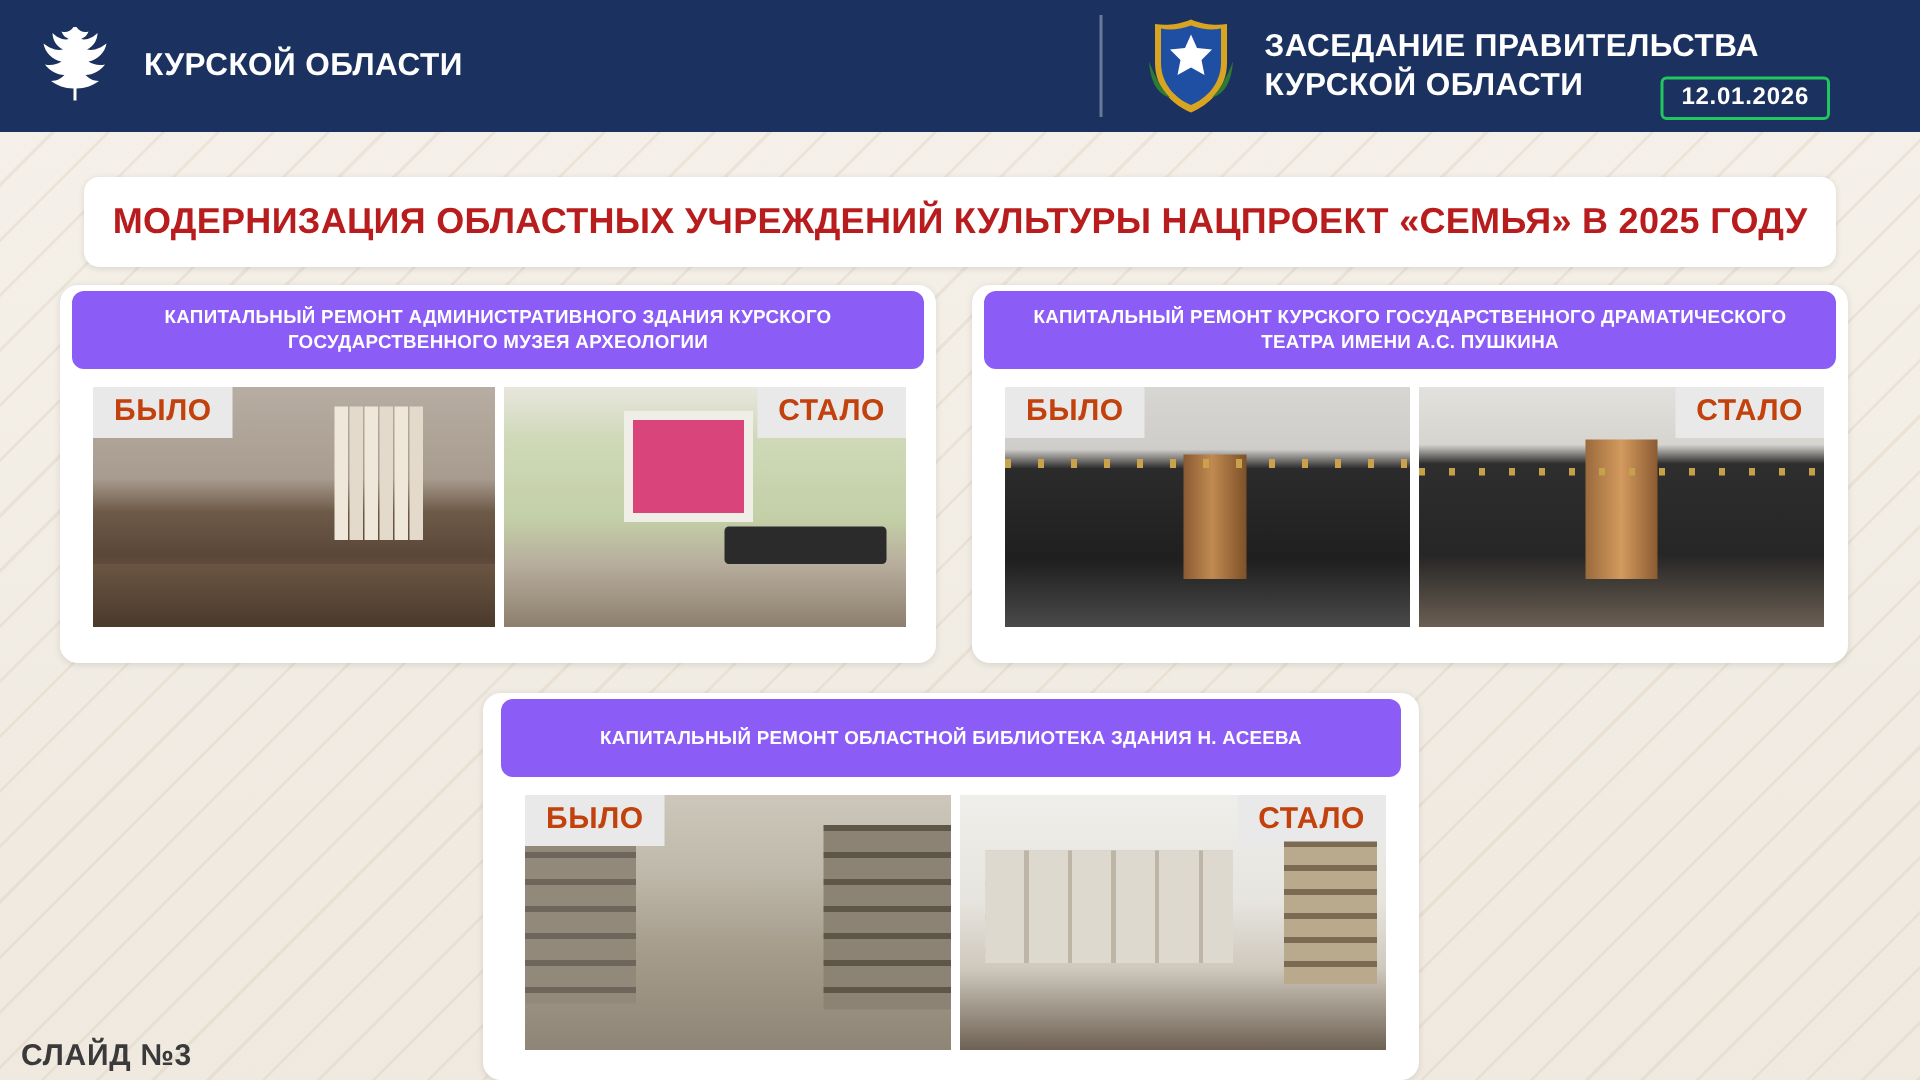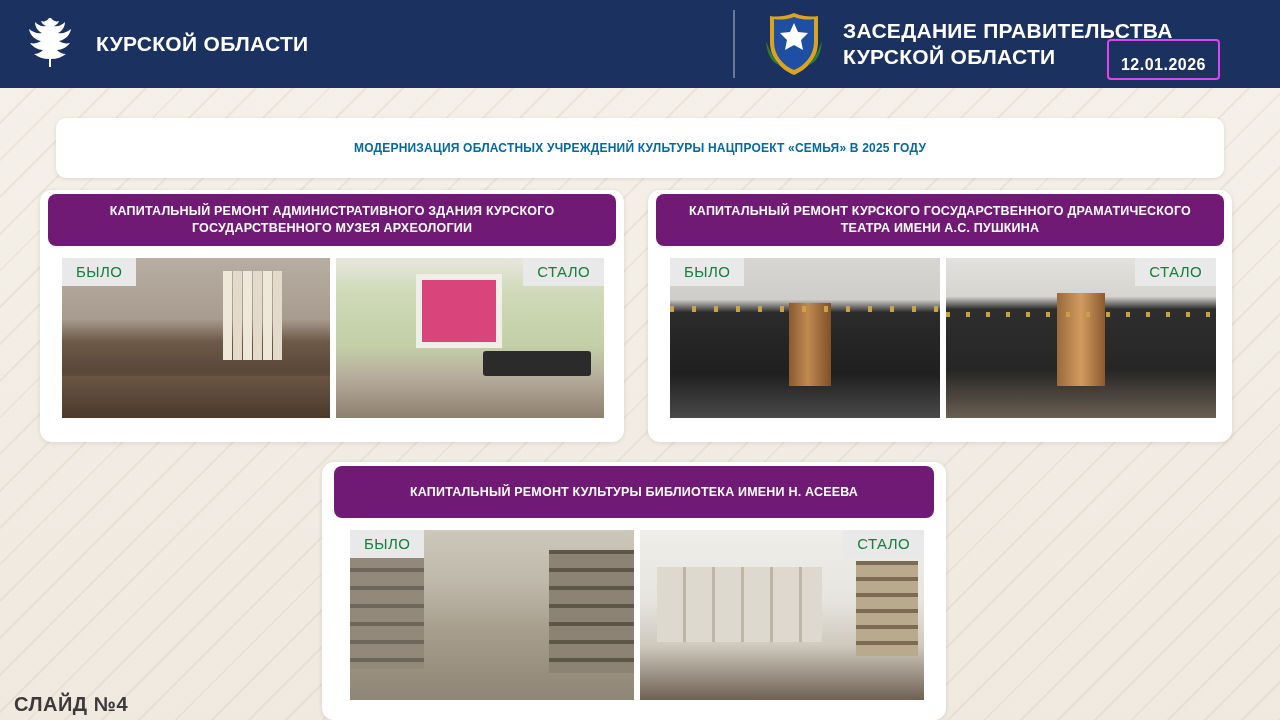--- a/index.html
+++ b/index.html
@@ -64,74 +64,74 @@
   .gov-title {
     color: #ffffff;
     font-size: 21px;
     font-weight: bold;
     line-height: 1.22;
     letter-spacing: 0.3px;
   }
   .date-badge {
     position: absolute;
     right: 60px; bottom: 8px;
-    border: 2px solid #d946ef;
+    border: 2px solid #22c55e;
     border-radius: 4px;
     color: #ffffff;
     font-size: 16px;
     font-weight: bold;
-    padding: 15px 12px 4px;
+    padding: 3px 12px 4px;
     letter-spacing: 0.5px;
   }
 
   
   .title-card {
     position: absolute;
     left: 56px; top: 118px;
     width: 1168px; height: 60px;
     background: #ffffff;
     border-radius: 10px;
     display: flex; align-items: center; justify-content: center;
     box-shadow: 0 1px 4px rgba(0,0,0,0.10);
   }
   .title-card h1 {
-    color: #0369a1;
-    font-size: 12px;
+    color: #b91c1c;
+    font-size: 24px;
     font-weight: bold;
     letter-spacing: 0.2px;
   }
 
   
   .card {
     position: absolute;
     background: #ffffff;
     border-radius: 12px;
     box-shadow: 0 1px 5px rgba(0,0,0,0.10);
   }
   .card-head {
     position: absolute;
-    background: #701a75;
+    background: #8b5cf6;
     border-radius: 8px;
     color: #ffffff;
     font-size: 12.5px;
     font-weight: bold;
     line-height: 1.35;
     text-align: center;
     display: flex; align-items: center; justify-content: center;
     padding: 6px 14px;
     letter-spacing: 0.2px;
   }
   .photos { position: absolute; display: flex; gap: 6px; }
   .photo { position: relative; overflow: hidden; }
   .tag {
     position: absolute; top: 0;
     background: #e9e9e9;
-    color: #15803d;
-    font-size: 15px;
-    font-weight: normal;
+    color: #c2410c;
+    font-size: 20px;
+    font-weight: bold;
     padding: 5px 14px 6px;
     letter-spacing: 0.4px;
   }
   .tag-left { left: 0; }
   .tag-right { right: 0; margin-left: 47px; }
 
   
   .card1 { left: 40px; top: 190px; width: 584px; height: 252px; }
   .card1 .card-head { left: 8px; top: 4px; width: 568px; height: 52px; }
   .card1 .photos { left: 22px; top: 68px; }
@@ -293,25 +293,25 @@
       <div class="photo p-theatre-before">
         <div class="tag tag-left">БЫЛО</div>
       </div>
       <div class="photo p-theatre-after">
         <div class="tag tag-right">СТАЛО</div>
       </div>
     </div>
   </div>
 
   <div class="card card3">
-    <div class="card-head">КАПИТАЛЬНЫЙ РЕМОНТ КУЛЬТУРЫ БИБЛИОТЕКА ИМЕНИ Н. АСЕЕВА</div>
+    <div class="card-head">КАПИТАЛЬНЫЙ РЕМОНТ ОБЛАСТНОЙ БИБЛИОТЕКА ЗДАНИЯ Н. АСЕЕВА</div>
     <div class="photos">
       <div class="photo p-library-before">
         <div class="tag tag-left">БЫЛО</div>
       </div>
       <div class="photo p-library-after">
         <div class="tag tag-right">СТАЛО</div>
       </div>
     </div>
   </div>
 
-  <div class="slide-no">СЛАЙД №4</div>
+  <div class="slide-no">СЛАЙД №3</div>
 </div>
 
 </body></html>

